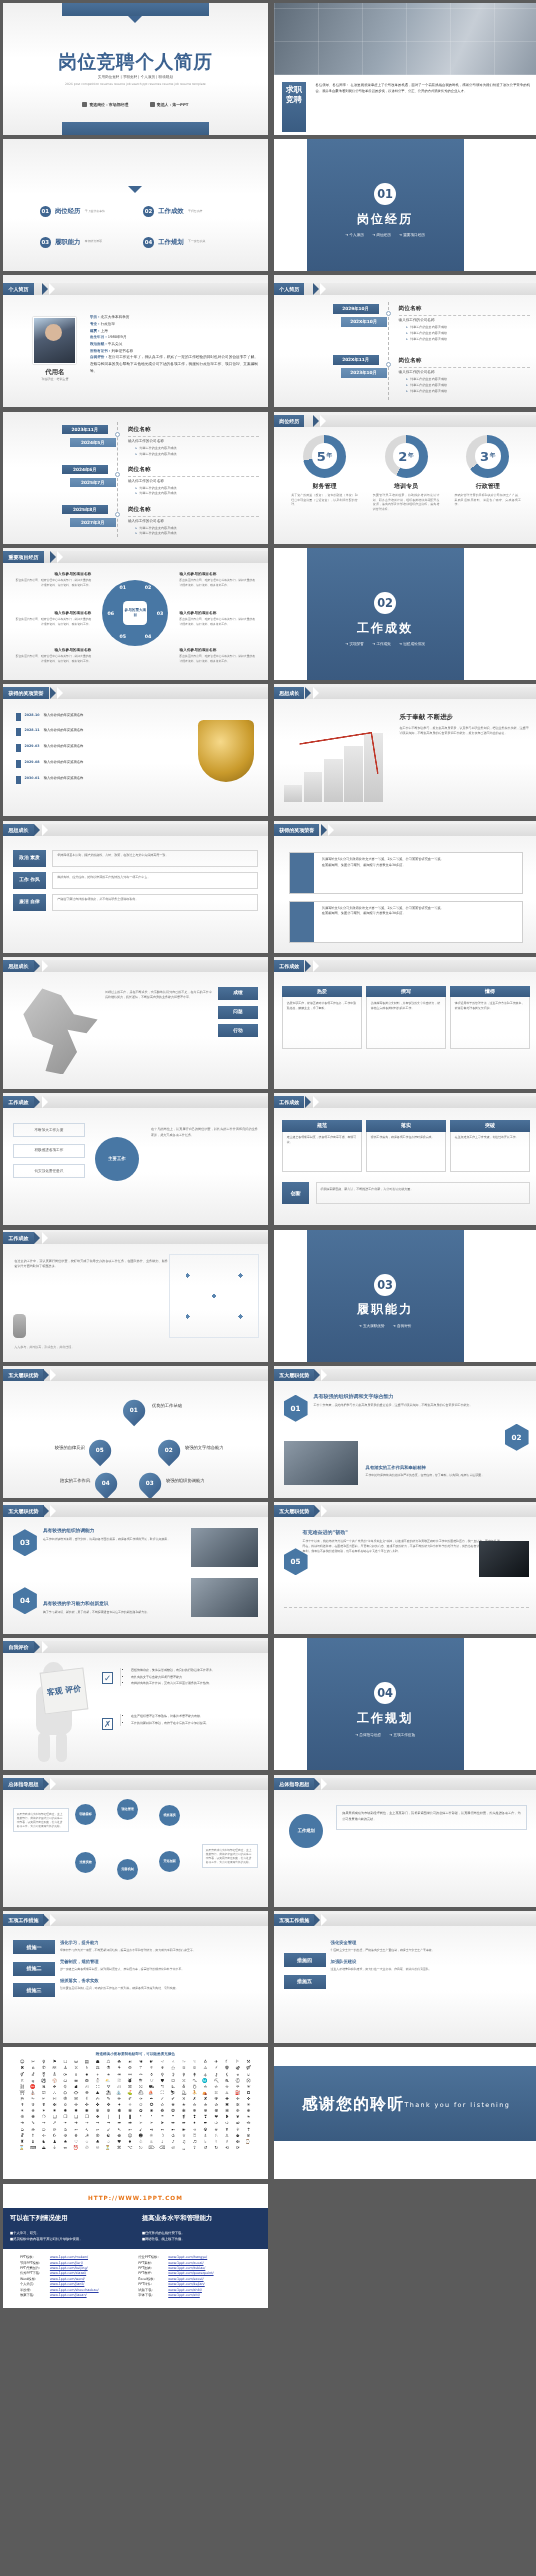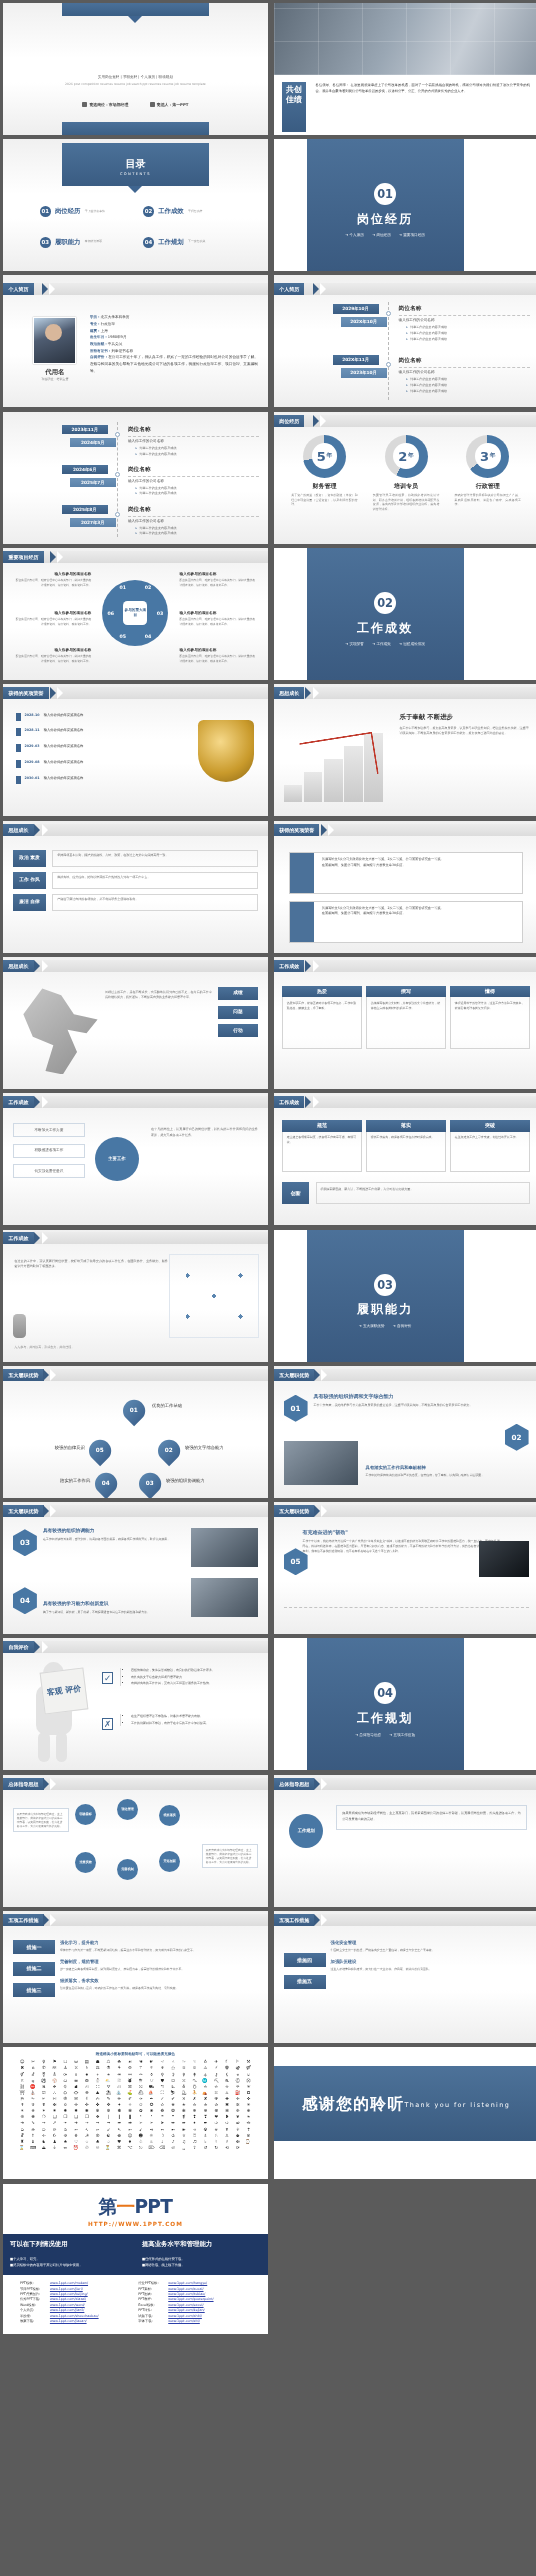--- a/index.html
+++ b/index.html
@@ -265,42 +265,39 @@
 </style>
 </head>
 <body>
 
 <div class="deck">
 
   <div class="slide">
     <div class="gradbg"></div>
     <div class="bluebar"></div>
     <div class="tri" style="top:13px"></div>
+    <div class="cover-title">岗位竞聘个人简历</div>
     <div class="cover-sub">实用岗位竞聘 | 求职竞聘 | 个人履历 | 职场规划</div>
     <div class="cover-en">202X post competition resumes resume job search ppt resumes resume job resume template</div>
     <div class="cover-meta">
       <span><i class="ic"></i><em style="font-style:normal">竞选岗位：市场部经理</em></span>
       <span><i class="ic"></i><em style="font-style:normal">竞选人：第一PPT</em></span>
     </div>
     <div class="bluebar bottom"></div>
   </div>
 
   <div class="slide">
     <div class="photo-grey"></div>
-    <div class="vert-label">共创佳绩</div>
+    <div class="vert-label">求职竞聘</div>
     <div class="decl-body">各位领导、各位同事：
     在这里我很荣幸赶上了公司改革的机遇，面对了一个崭新挑战自我的时机，感谢公司领导为我们创造了这次公平竞争的机会。我非常自豪地看到我们公司改革前进的步伐，以这种公平、公正、公开的方式选拔优秀的企业人才。</div>
   </div>
 
   <div class="slide">
     <div class="gradbg"></div>
-    <div class="toc-head">
-      <div class="t">目录</div>
-      <div class="e">CONTENTS</div>
-    </div>
     <div class="tri" style="top:47px"></div>
     <div class="toc-grid">
       <div class="toc-item">
         <span class="n">01</span>
         <span class="l">岗位经历</span>
         <span class="d">干了些什么事情</span>
       </div>
       <div class="toc-item">
         <span class="n">02</span>
         <span class="l">工作成效</span>
@@ -1277,21 +1274,20 @@
     <div class="ty-band">
       <div class="t">感谢您的聆听</div>
       <div class="e">Thank you for listening</div>
     </div>
   </div>
 
 </div>
 
 <div class="footer">
   <div class="logo-wrap">
-    <div class="logo"><span>第</span><span class="dash">一</span><span>PPT</span></div>
     <div class="logo-url">HTTP://WWW.1PPT.COM</div>
   </div>
   <div class="terms">
     <div class="col">
       <h5>可以在下列情况使用</h5>
       <p>■<span>个人学习、研究。</span></p>
       <p>■<span>拷贝模板中的内容用于其它幻灯片母版中使用。</span></p>
     </div>
     <div class="col">
       <h5>提高业务水平和管理能力</h5>

